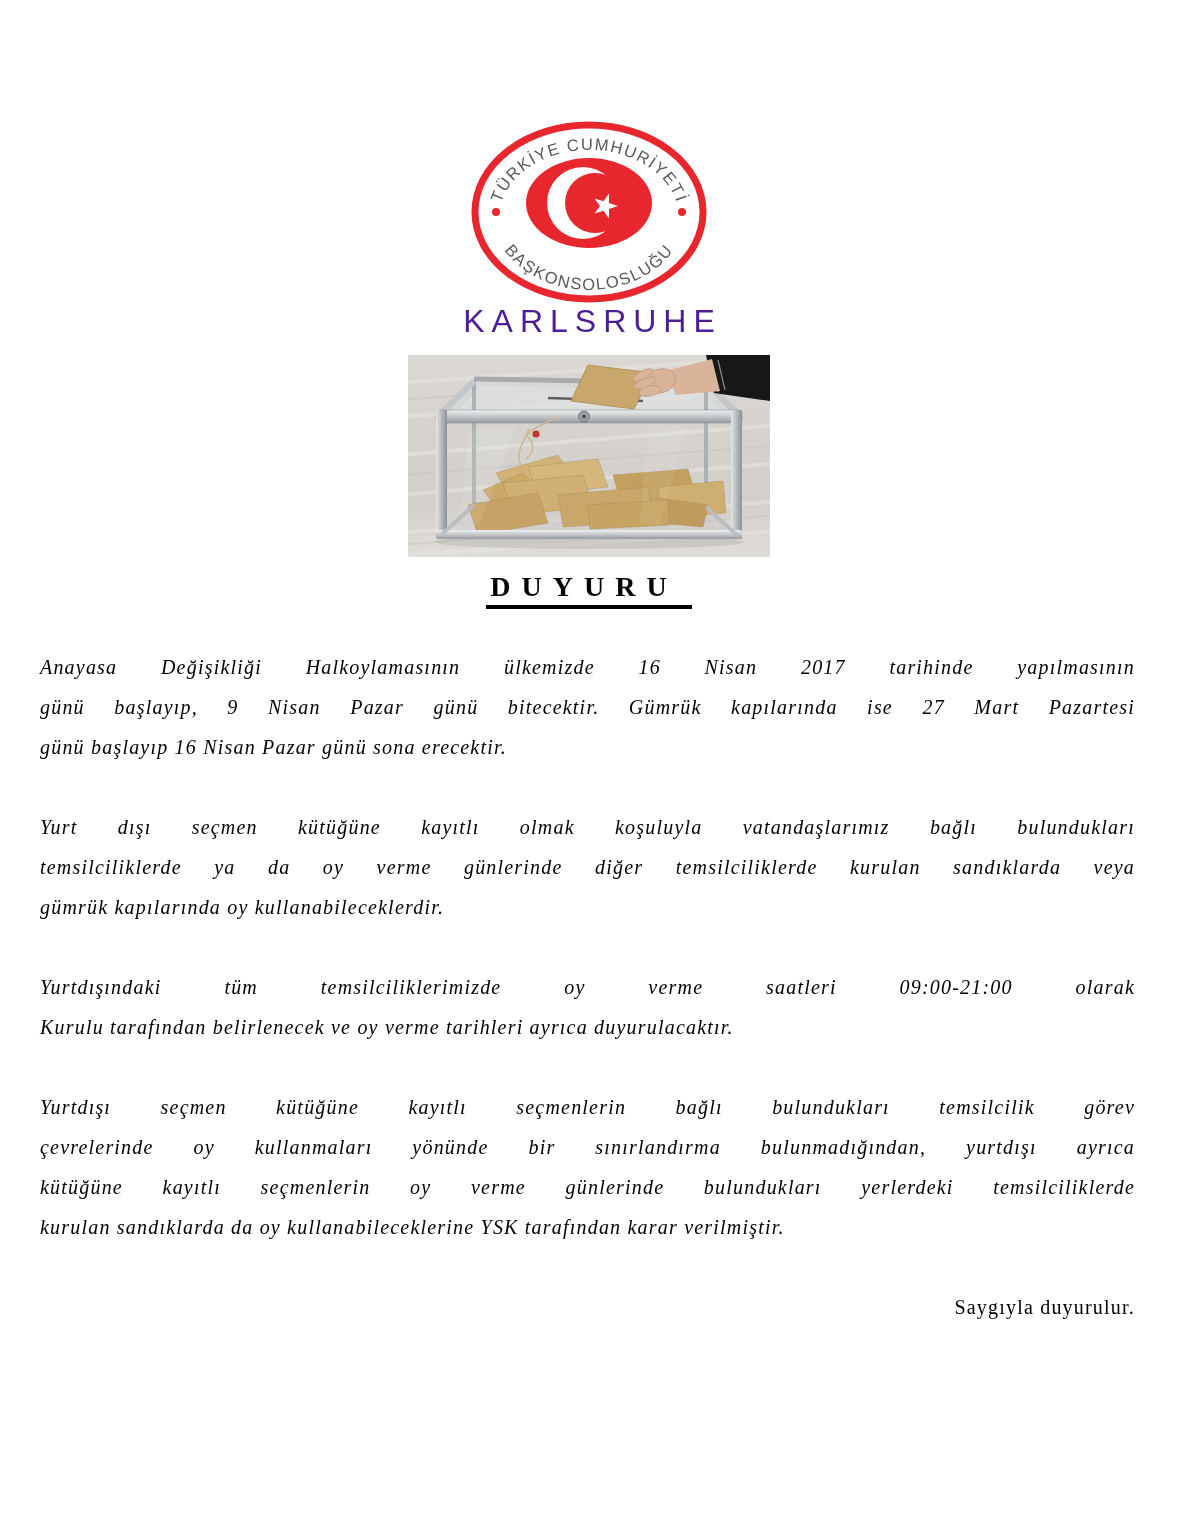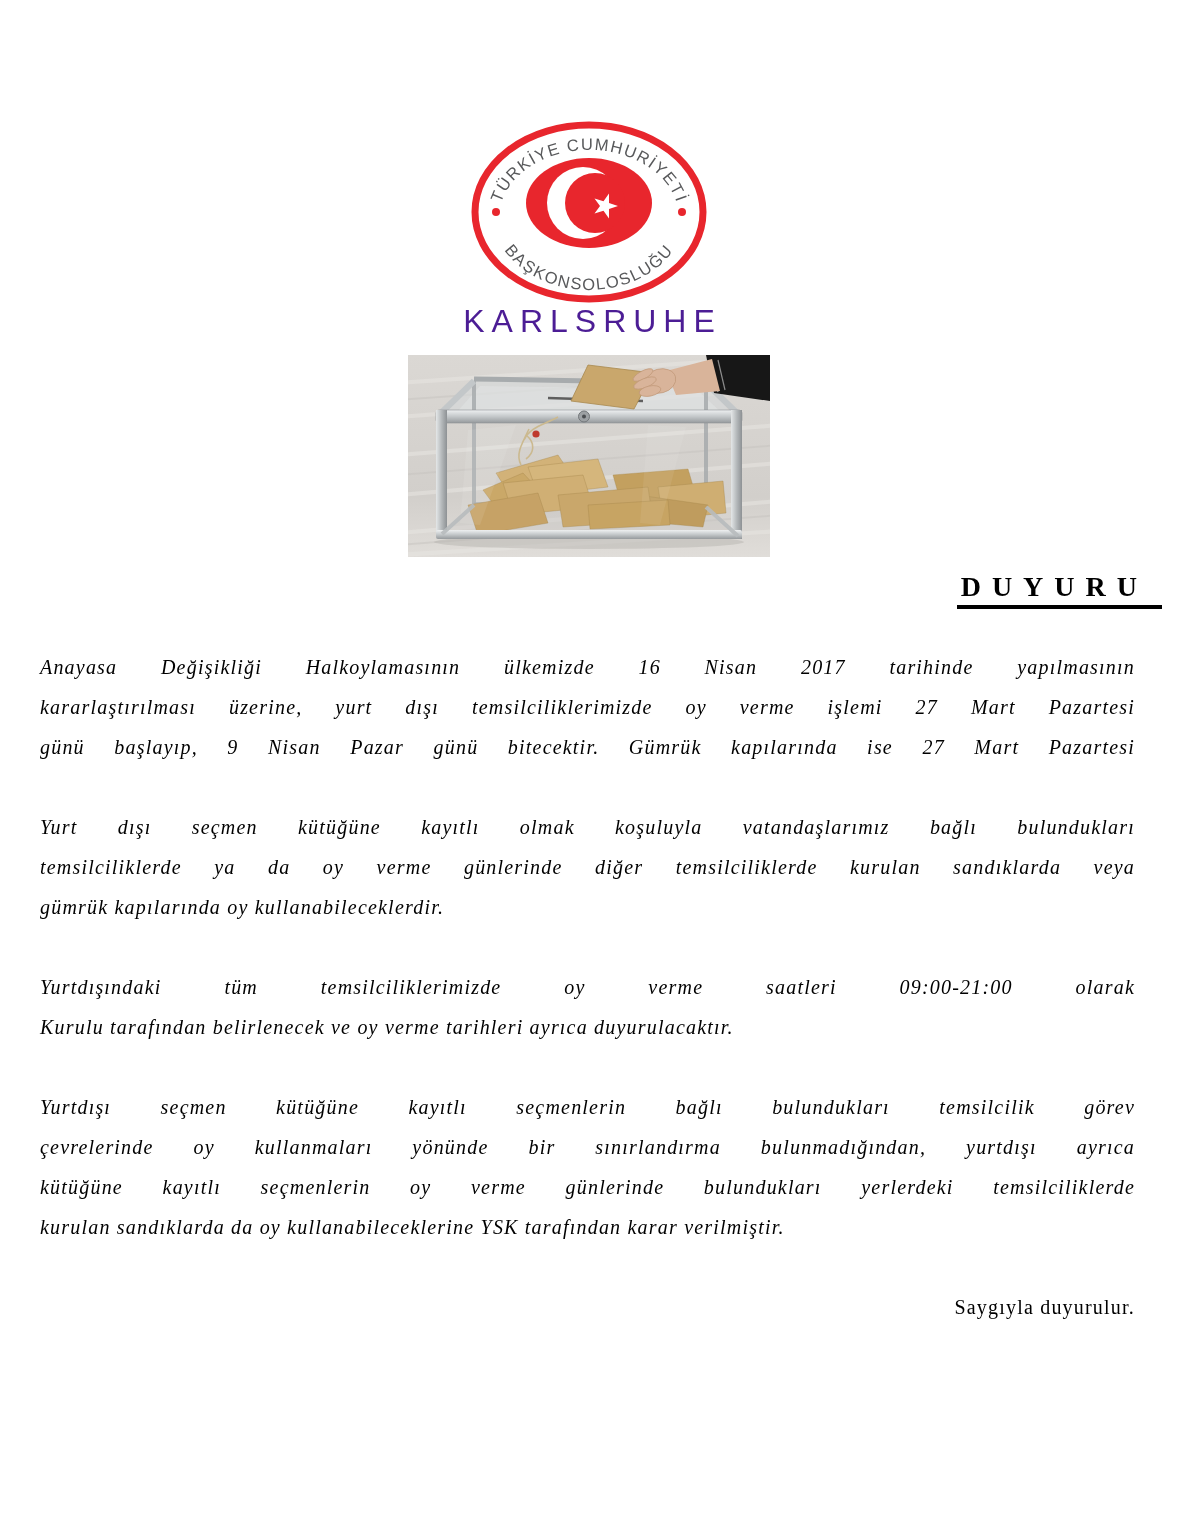--- a/index.html
+++ b/index.html
@@ -10,21 +10,21 @@
   }
   .masthead { padding-top:118px; text-align:center; }
   .emblem { width:242px; height:188px; display:block; margin:0 auto; }
   .city {
     font-family:"Liberation Sans","DejaVu Sans",sans-serif;
     font-size:32px; letter-spacing:7px; text-indent:7px;
     color:#4c1d95; margin-top:1px; line-height:29px;
   }
   .photo { margin:19px auto 0; width:362px; height:202px; display:block; }
   .photo svg { display:block; width:362px; height:202px; }
-  .title-row { text-align:right; margin:14px 16px 0; }
+  .title-row { text-align:center; margin:14px 8px 0; }
   .title-text {
     display:inline-block; font-size:28px; font-weight:bold;
     letter-spacing:11px; line-height:32px;
     border-bottom:4px solid #000; padding:0 14px 2px 4px;
   }
   .content {
     padding:0 43px 0 40px; margin-top:38px;
     font-size:20px; line-height:40px; letter-spacing:1.2px;
   }
   .para { margin:0 0 40px 0; }
@@ -161,22 +161,22 @@
     </svg>
   </figure>
 
   <div class="title-row">
     <h1 class="title-text" style="margin:0;">DUYURU</h1>
   </div>
 
   <main class="content">
     <p class="para">
       <span class="line jl">Anayasa Değişikliği Halkoylamasının ülkemizde 16 Nisan 2017 tarihinde yapılmasının</span>
-      <span class="line jl">kararlaştırılması üzerine, yurt dışı temsilciliklerimizde oy verme işlemi 27 Mart Pazartesi</span>
       <span class="line jl">günü başlayıp, 9 Nisan Pazar günü bitecektir. Gümrük kapılarında ise 27 Mart Pazartesi</span>
+      <span class="line">günü başlayıp 16 Nisan Pazar günü sona erecektir.</span>
     </p>
     <p class="para">
       <span class="line jl">Yurt dışı seçmen kütüğüne kayıtlı olmak koşuluyla vatandaşlarımız bağlı bulundukları</span>
       <span class="line jl">temsilciliklerde ya da oy verme günlerinde diğer temsilciliklerde kurulan sandıklarda veya</span>
       <span class="line">gümrük kapılarında oy kullanabileceklerdir.</span>
     </p>
     <p class="para">
       <span class="line jl">Yurtdışındaki tüm temsilciliklerimizde oy verme saatleri 09:00-21:00 olarak</span>
       <span class="line">Kurulu tarafından belirlenecek ve oy verme tarihleri ayrıca duyurulacaktır.</span>
     </p>

